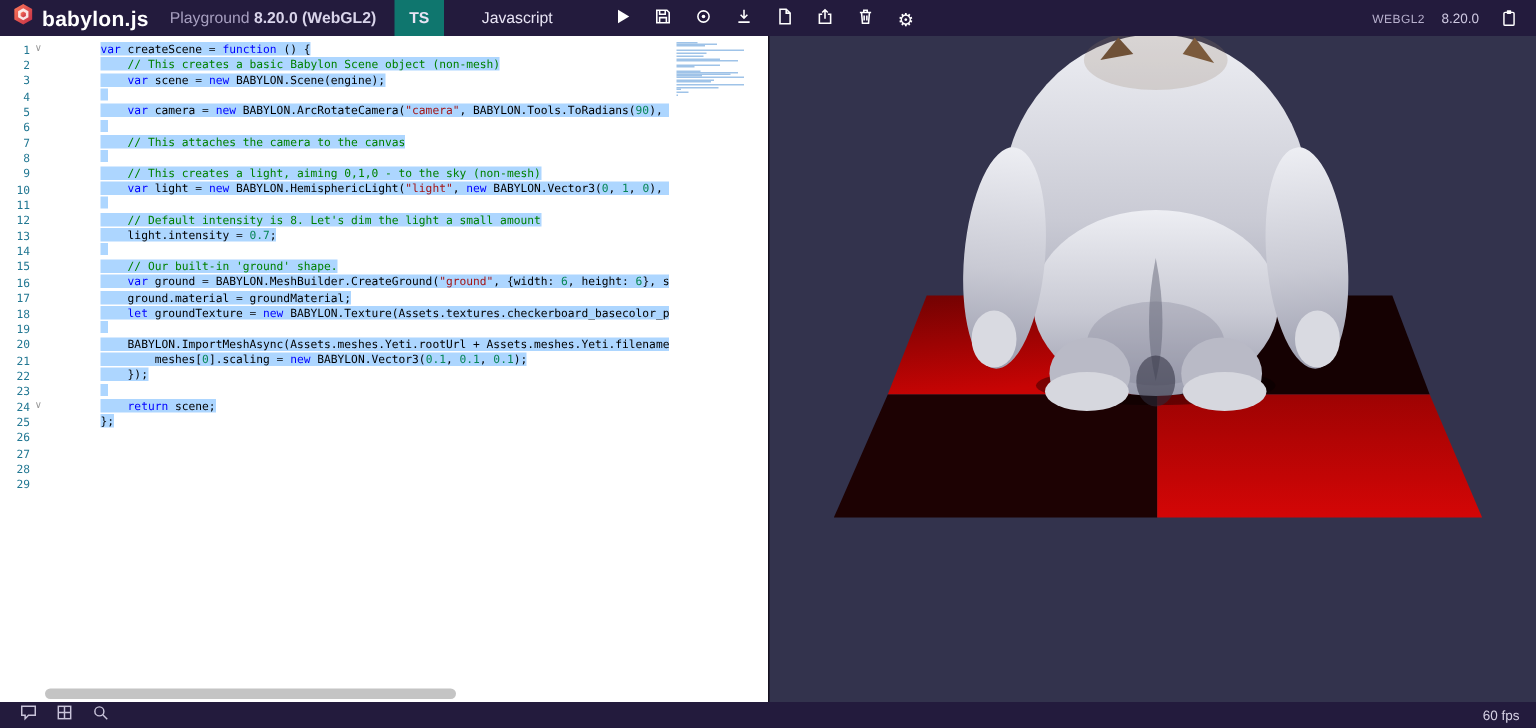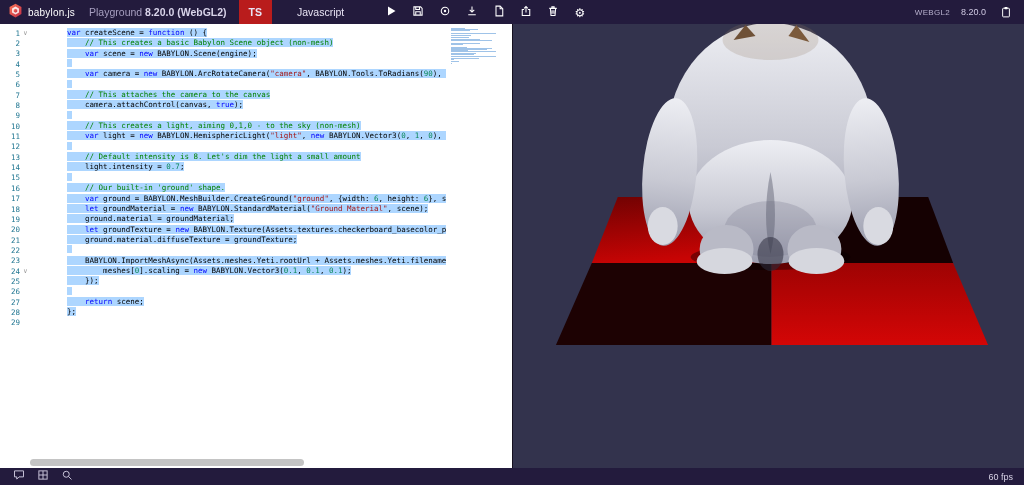--- a/index.html
+++ b/index.html
@@ -3,25 +3,25 @@
 <meta charset="utf-8">
 <style>
   * { box-sizing: border-box; margin: 0; padding: 0; }
   html,body { width:1024px; height:485px; overflow:hidden; }
   body { font-family:"Liberation Sans", sans-serif; background:#231b3d; }
   .app { width:1024px; height:485px; display:flex; flex-direction:column; position:relative; }
 
   
   header { flex:0 0 24px; height:24px; display:flex; align-items:center; background:#231b3d; color:#fff; }
   .logo { display:flex; align-items:center; gap:5px; padding:0 6px 0 8px; }
-  .logo-name { font-weight:normal; font-size:10px; letter-spacing:.2px; }
+  .logo-name { font-weight:bold; font-size:14px; letter-spacing:.2px; }
   .subtitle { font-size:10.5px; color:#a79fc0; margin:0 12px 0 8px; white-space:nowrap; }
   .subtitle b { color:#d9d4ea; }
   .tab { height:24px; display:flex; align-items:center; padding:0 25px; font-size:10.5px; cursor:pointer; color:#e8e4f4; }
-  .tab.active { background:#b91c1c; font-weight:bold; padding:0 10px; }
+  .tab.active { background:#0f766e; font-weight:bold; padding:0 10px; }
   .toolbar { display:flex; align-items:center; margin-left:8px; }
   .tbtn { width:27px; height:24px; display:flex; align-items:center; justify-content:center; background:none; border:none; cursor:pointer; }
   .tbtn .gear { color:#fff; font-size:12px; line-height:12px; font-family:"DejaVu Sans", sans-serif; }
   .hdr-right { margin-left:auto; display:flex; align-items:center; gap:11px; padding-right:9px; }
   .hdr-right .rndr { font-size:8px; color:#b7b0cd; letter-spacing:.3px;margin-left:16px; }
   .hdr-right .ver { font-size:9px; color:#cfc9e2; }
 
   
   .main { flex:1 1 auto; display:flex; min-height:0; }
 
@@ -255,34 +255,31 @@
           </div>
         </div>
       <div class="code" id="code">
           <div class="cl"><span class="sel"><span class="tok-k">var</span> createScene = <span class="tok-k">function</span> () {</span></div>
           <div class="cl"><span class="sel">    <span class="tok-c">// This creates a basic Babylon Scene object (non-mesh)</span></span></div>
           <div class="cl"><span class="sel">    <span class="tok-k">var</span> scene = <span class="tok-k">new</span> BABYLON.Scene(engine);</span></div>
           <div class="cl"><span class="sel-empty"></span></div>
           <div class="cl"><span class="sel">    <span class="tok-k">var</span> camera = <span class="tok-k">new</span> BABYLON.ArcRotateCamera(<span class="tok-s">"camera"</span>, BABYLON.Tools.ToRadians(<span class="tok-n">90</span>), BABYLON.Tools.To</span></div>
           <div class="cl"><span class="sel-empty"></span></div>
           <div class="cl"><span class="sel">    <span class="tok-c">// This attaches the camera to the canvas</span></span></div>
-          <div class="cl"><span class="sel">    camera.attachControl(canvas, <span class="tok-k">true</span>);</span></div>
           <div class="cl"><span class="sel-empty"></span></div>
           <div class="cl"><span class="sel">    <span class="tok-c">// This creates a light, aiming 0,1,0 - to the sky (non-mesh)</span></span></div>
           <div class="cl"><span class="sel">    <span class="tok-k">var</span> light = <span class="tok-k">new</span> BABYLON.HemisphericLight(<span class="tok-s">"light"</span>, <span class="tok-k">new</span> BABYLON.Vector3(<span class="tok-n">0</span>, <span class="tok-n">1</span>, <span class="tok-n">0</span>), scene);</span></div>
           <div class="cl"><span class="sel-empty"></span></div>
           <div class="cl"><span class="sel">    <span class="tok-c">// Default intensity is 8. Let's dim the light a small amount</span></span></div>
           <div class="cl"><span class="sel">    light.intensity = <span class="tok-n">0.7</span>;</span></div>
           <div class="cl"><span class="sel-empty"></span></div>
           <div class="cl"><span class="sel">    <span class="tok-c">// Our built-in 'ground' shape.</span></span></div>
           <div class="cl"><span class="sel">    <span class="tok-k">var</span> ground = BABYLON.MeshBuilder.CreateGround(<span class="tok-s">"ground"</span>, {width: <span class="tok-n">6</span>, height: <span class="tok-n">6</span>}, scene);</span></div>
-          <div class="cl"><span class="sel">    <span class="tok-k">let</span> groundMaterial = <span class="tok-k">new</span> BABYLON.StandardMaterial(<span class="tok-s">"Ground Material"</span>, scene);</span></div>
           <div class="cl"><span class="sel">    ground.material = groundMaterial;</span></div>
           <div class="cl"><span class="sel">    <span class="tok-k">let</span> groundTexture = <span class="tok-k">new</span> BABYLON.Texture(Assets.textures.checkerboard_basecolor_png.path, scene);</span></div>
-          <div class="cl"><span class="sel">    ground.material.diffuseTexture = groundTexture;</span></div>
           <div class="cl"><span class="sel-empty"></span></div>
           <div class="cl"><span class="sel">    BABYLON.ImportMeshAsync(Assets.meshes.Yeti.rootUrl + Assets.meshes.Yeti.filename, scene).then(fu</span></div>
           <div class="cl"><span class="sel">        meshes[<span class="tok-n">0</span>].scaling = <span class="tok-k">new</span> BABYLON.Vector3(<span class="tok-n">0.1</span>, <span class="tok-n">0.1</span>, <span class="tok-n">0.1</span>);</span></div>
           <div class="cl"><span class="sel">    });</span></div>
           <div class="cl"><span class="sel-empty"></span></div>
           <div class="cl"><span class="sel">    <span class="tok-k">return</span> scene;</span></div>
           <div class="cl"><span class="sel">};</span></div>
         </div>
       <div class="minimap" id="minimap">
           <div class="mm-line" style="width: 13.95px;"></div>

